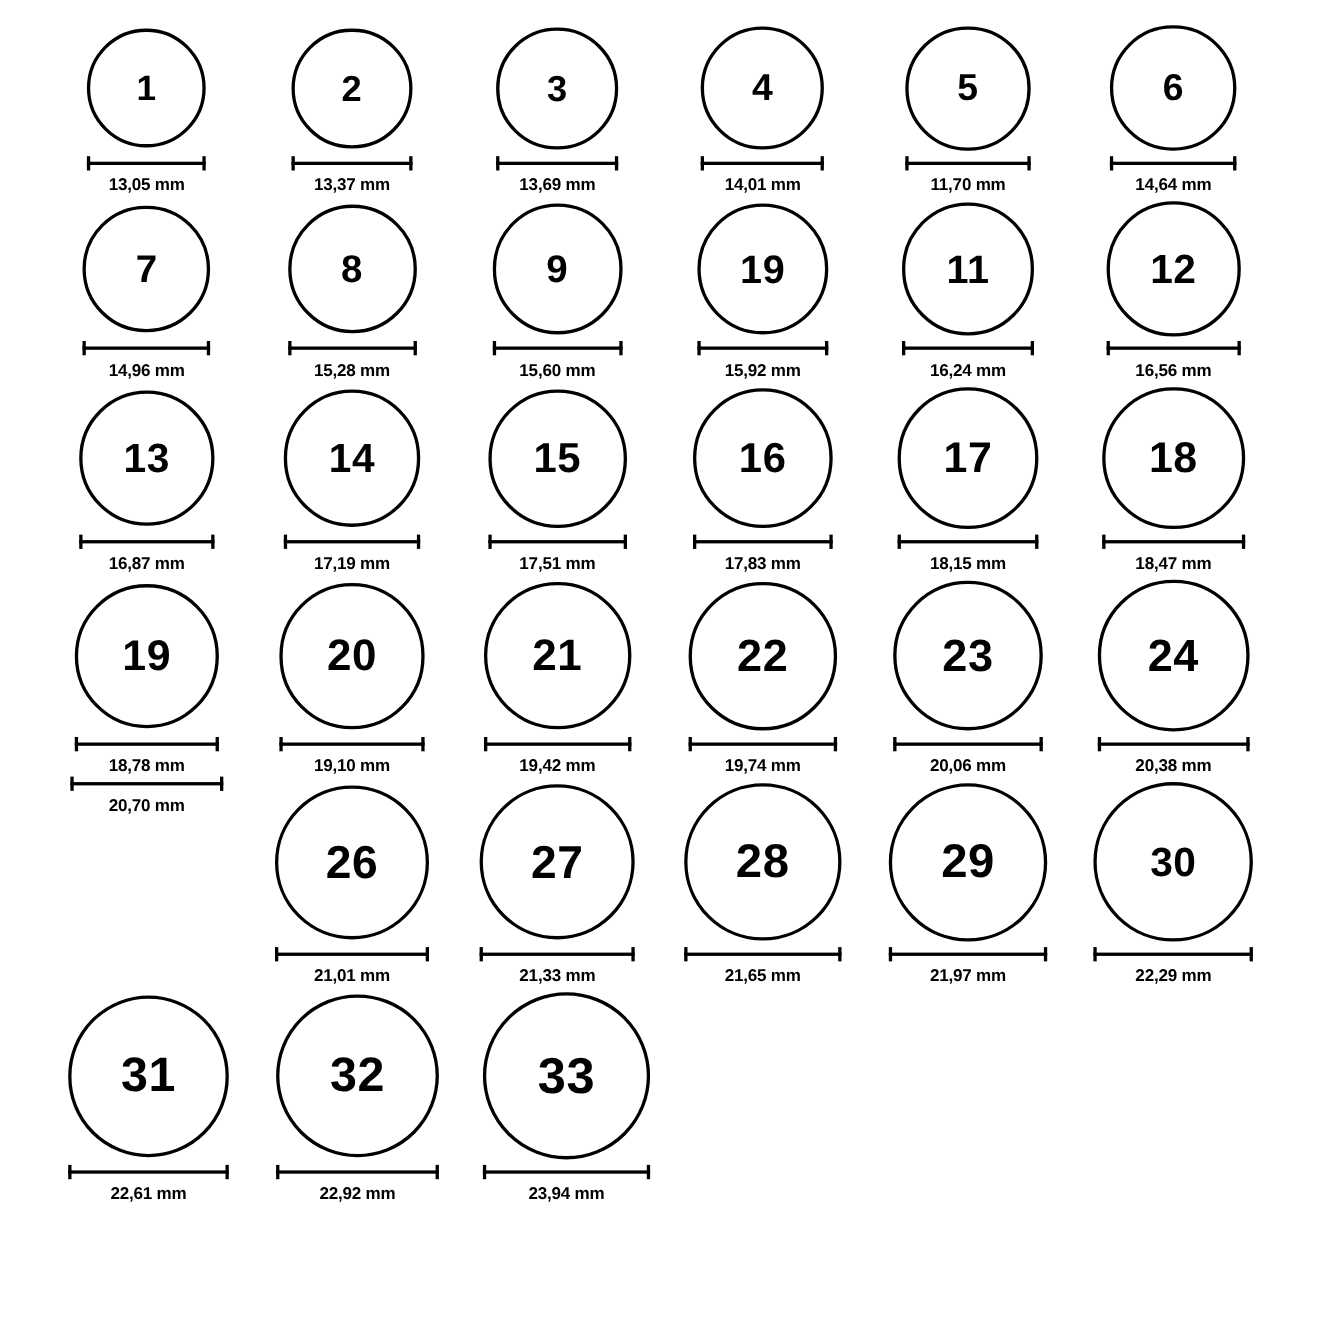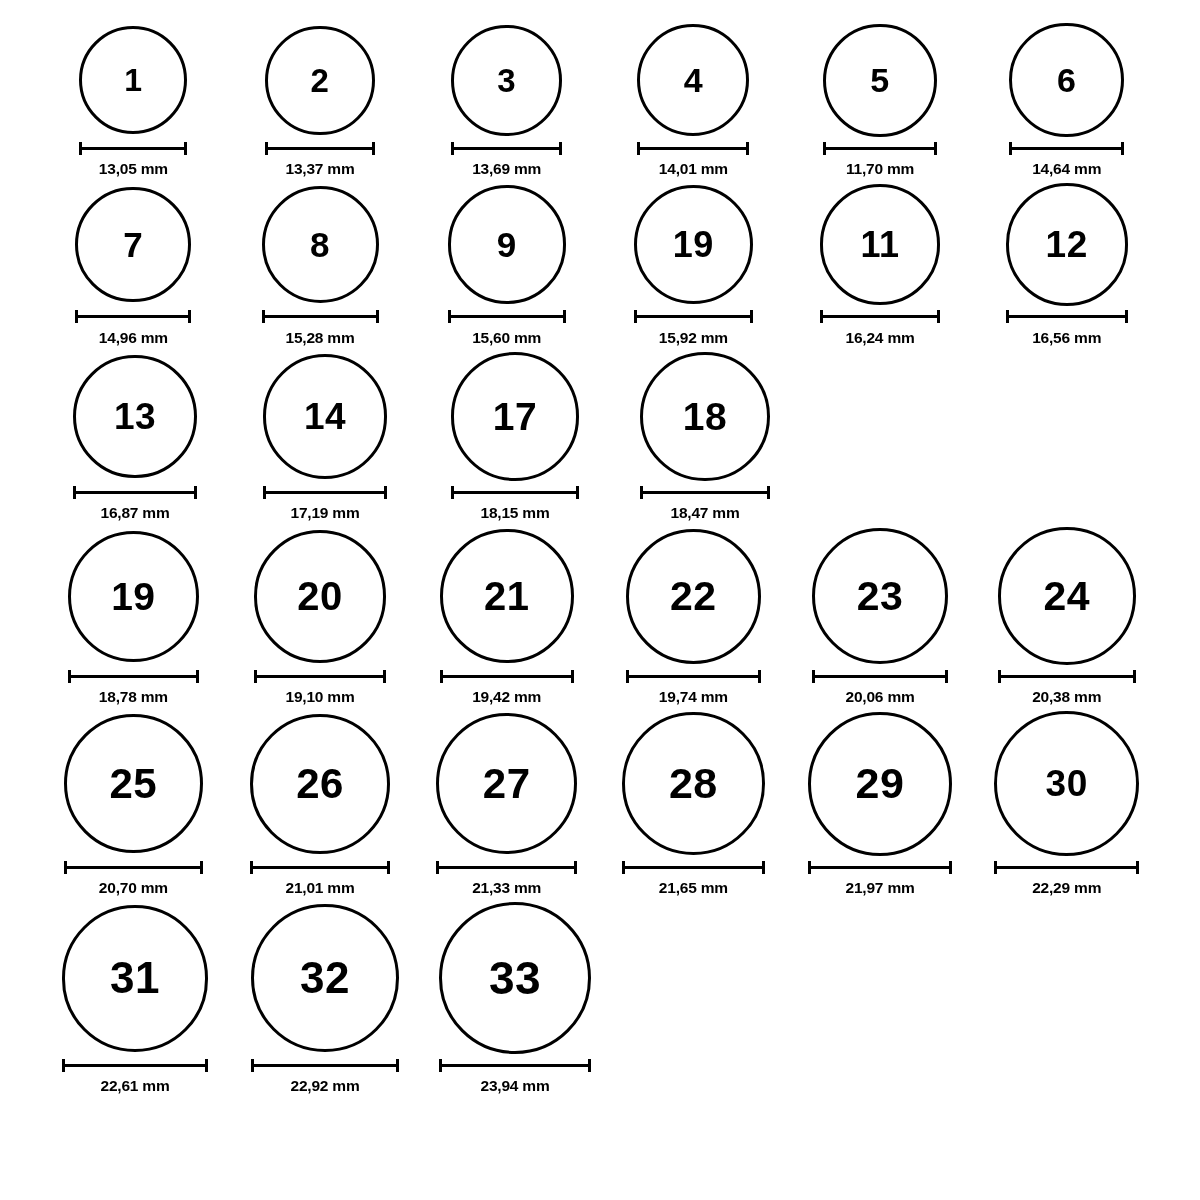--- a/index.html
+++ b/index.html
@@ -245,20 +245,42 @@
               <span class="circle-label" style="font-size: 37px;">14</span>
             </div>
           </div>
           <div class="caliper">
             <div class="caliper-bar" style="width: 124.727px;"></div>
           </div>
           <div class="measure">17,19 mm</div>
         </div>
         <div class="cell">
           <div class="circle-wrap" style="height: 139.899px;">
+            <div class="circle" style="width: 126.02px; height: 126.02px;">
+              <span class="circle-label" style="font-size: 38px;">15</span>
+            </div>
+          </div>
+          <div class="caliper">
+            <div class="caliper-bar" style="width: 126.02px;"></div>
+          </div>
+          <div class="measure">17,51 mm</div>
+        </div>
+        <div class="cell">
+          <div class="circle-wrap" style="height: 139.899px;">
+            <div class="circle" style="width: 127.313px; height: 127.313px;">
+              <span class="circle-label" style="font-size: 38px;">16</span>
+            </div>
+          </div>
+          <div class="caliper">
+            <div class="caliper-bar" style="width: 127.313px;"></div>
+          </div>
+          <div class="measure">17,83 mm</div>
+        </div>
+        <div class="cell">
+          <div class="circle-wrap" style="height: 139.899px;">
             <div class="circle" style="width: 128.606px; height: 128.606px;">
               <span class="circle-label" style="font-size: 39px;">17</span>
             </div>
           </div>
           <div class="caliper">
             <div class="caliper-bar" style="width: 128.606px;"></div>
           </div>
           <div class="measure">18,15 mm</div>
         </div>
         <div class="cell">
@@ -336,25 +358,20 @@
             </div>
           </div>
           <div class="caliper">
             <div class="caliper-bar" style="width: 137.616px;"></div>
           </div>
           <div class="measure">20,38 mm</div>
         </div>
       </div>
       <div class="row">
         <div class="cell">
-          <div class="circle-wrap" style="height: 155.333px;">
-            <div class="circle" style="width: 138.909px; height: 138.909px;">
-              <span class="circle-label" style="font-size: 42px;">25</span>
-            </div>
-          </div>
           <div class="caliper">
             <div class="caliper-bar" style="width: 138.909px;"></div>
           </div>
           <div class="measure">20,70 mm</div>
         </div>
         <div class="cell">
           <div class="circle-wrap" style="height: 155.333px;">
             <div class="circle" style="width: 140.162px; height: 140.162px;">
               <span class="circle-label" style="font-size: 42px;">26</span>
             </div>

